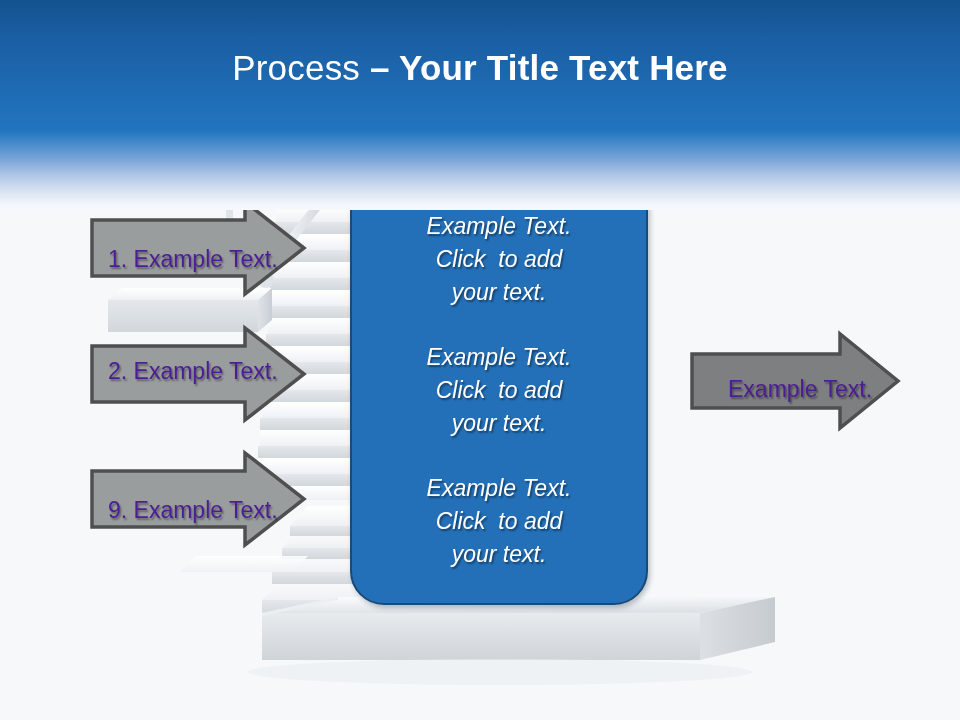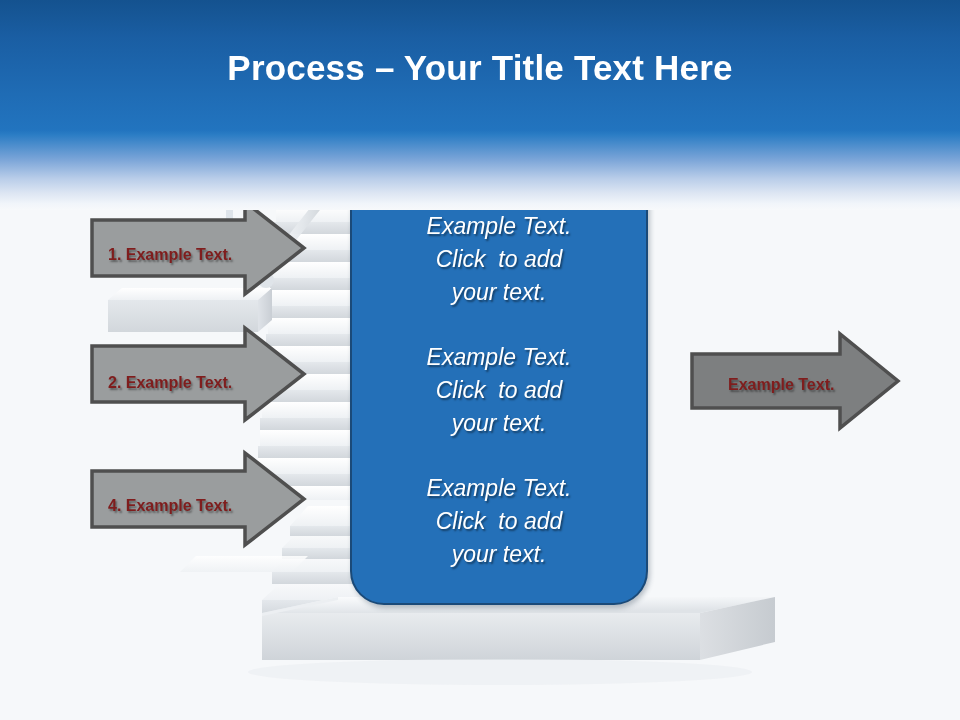--- a/index.html
+++ b/index.html
@@ -46,21 +46,21 @@
     left: 0;
     top: 48px;
     width: 960px;
     text-align: center;
     color: #ffffff;
     font-size: 35px;
     letter-spacing: 0.2px;
     z-index: 8;
     white-space: nowrap;
   }
-  .slide-title .t-bold { font-weight: bold; }
+  .slide-title .t-bold { font-weight: normal; }
   .slide-title .t-norm { font-weight: bold; }
 
   
   .scene {
     position: absolute;
     left: 0; top: 0;
     width: 960px; height: 720px;
     z-index: 1;
   }
 
@@ -97,35 +97,34 @@
   .blue-text-block div { white-space: pre; }
 
   
   .arrow {
     position: absolute;
     z-index: 3;
   }
   .arrow svg { display: block; overflow: visible; }
   .arrow-label {
     position: absolute;
-    color: #7f1d1d;
-    font-size: 16px;
+    color: #4c1d95;
+    font-size: 23px;
     text-shadow: 1.5px 1.5px 2px rgba(0,0,0,0.40);
     white-space: nowrap;
     pointer-events: none;
-    font-weight: bold;
   }
 
   .arrow-l1 { left: 90px; top: 200px; }
   .arrow-l2 { left: 90px; top: 326px; }
   .arrow-l3 { left: 90px; top: 451px; }
   .arrow-r  { left: 690px; top: 332px; }
 
   .arrow-l1 .arrow-label { left: 18px; top: 46px; }
-  .arrow-l2 .arrow-label { left: 18px; top: 48px; }
+  .arrow-l2 .arrow-label { left: 18px; top: 32px; }
   .arrow-l3 .arrow-label { left: 18px; top: 46px; }
   .arrow-r  .arrow-label { left: 38px; top: 44px; }
 </style>
 </head>
 <body>
 
 <div id="slide">
 
   <svg class="scene" viewBox="0 0 960 720" width="960" height="720">
     <defs>
@@ -274,21 +273,21 @@
     <svg width="216" height="96" viewBox="0 0 216 96">
       <polygon points="2,20 155,20 155,2 214,48 155,94 155,76 2,76" fill="#9a9d9e" stroke="#4f4f4f" stroke-width="3.5" stroke-linejoin="miter"></polygon>
     </svg>
     <span class="arrow-label">2. Example Text.</span>
   </div>
 
   <div class="arrow arrow-l3">
     <svg width="216" height="96" viewBox="0 0 216 96">
       <polygon points="2,20 155,20 155,2 214,48 155,94 155,76 2,76" fill="#9a9d9e" stroke="#4f4f4f" stroke-width="3.5" stroke-linejoin="miter"></polygon>
     </svg>
-    <span class="arrow-label">4. Example Text.</span>
+    <span class="arrow-label">9. Example Text.</span>
   </div>
 
   <div class="arrow arrow-r">
     <svg width="210" height="98" viewBox="0 0 210 98">
       <polygon points="2,22 150,22 150,2 208,49 150,96 150,76 2,76" fill="#7d7f80" stroke="#4f4f4f" stroke-width="3.5" stroke-linejoin="miter"></polygon>
     </svg>
     <span class="arrow-label">Example Text.</span>
   </div>
 
 </div>

